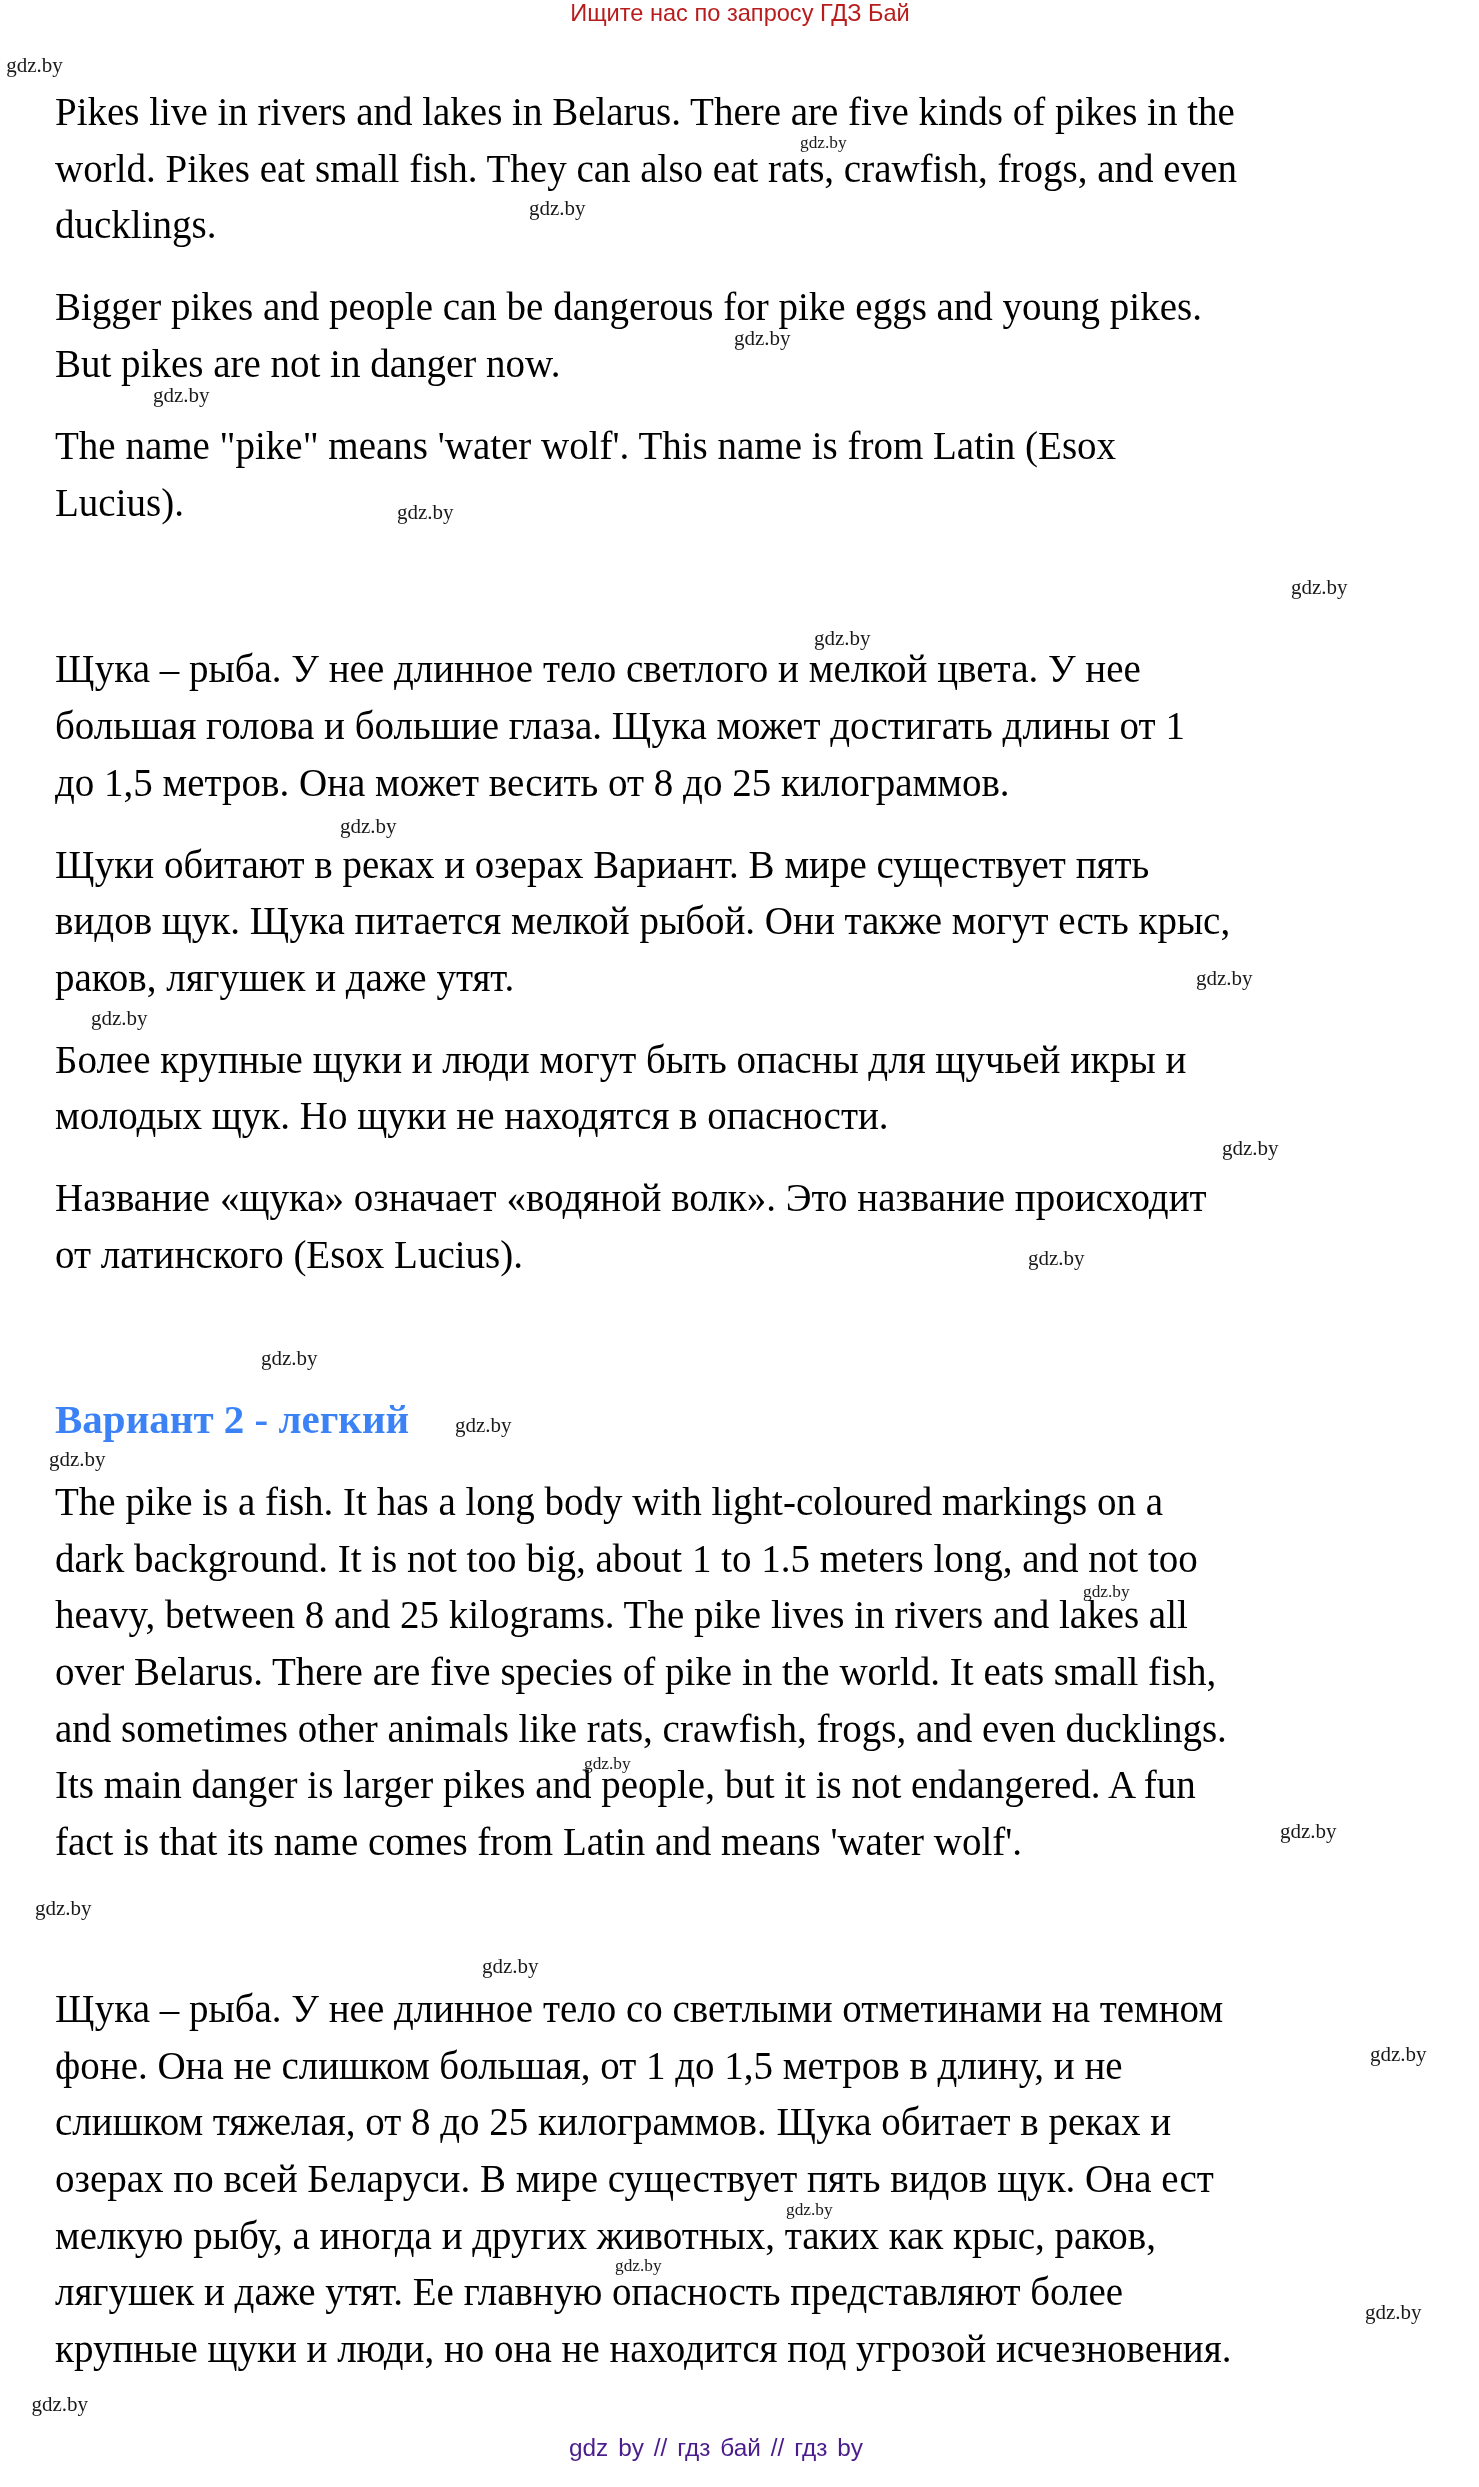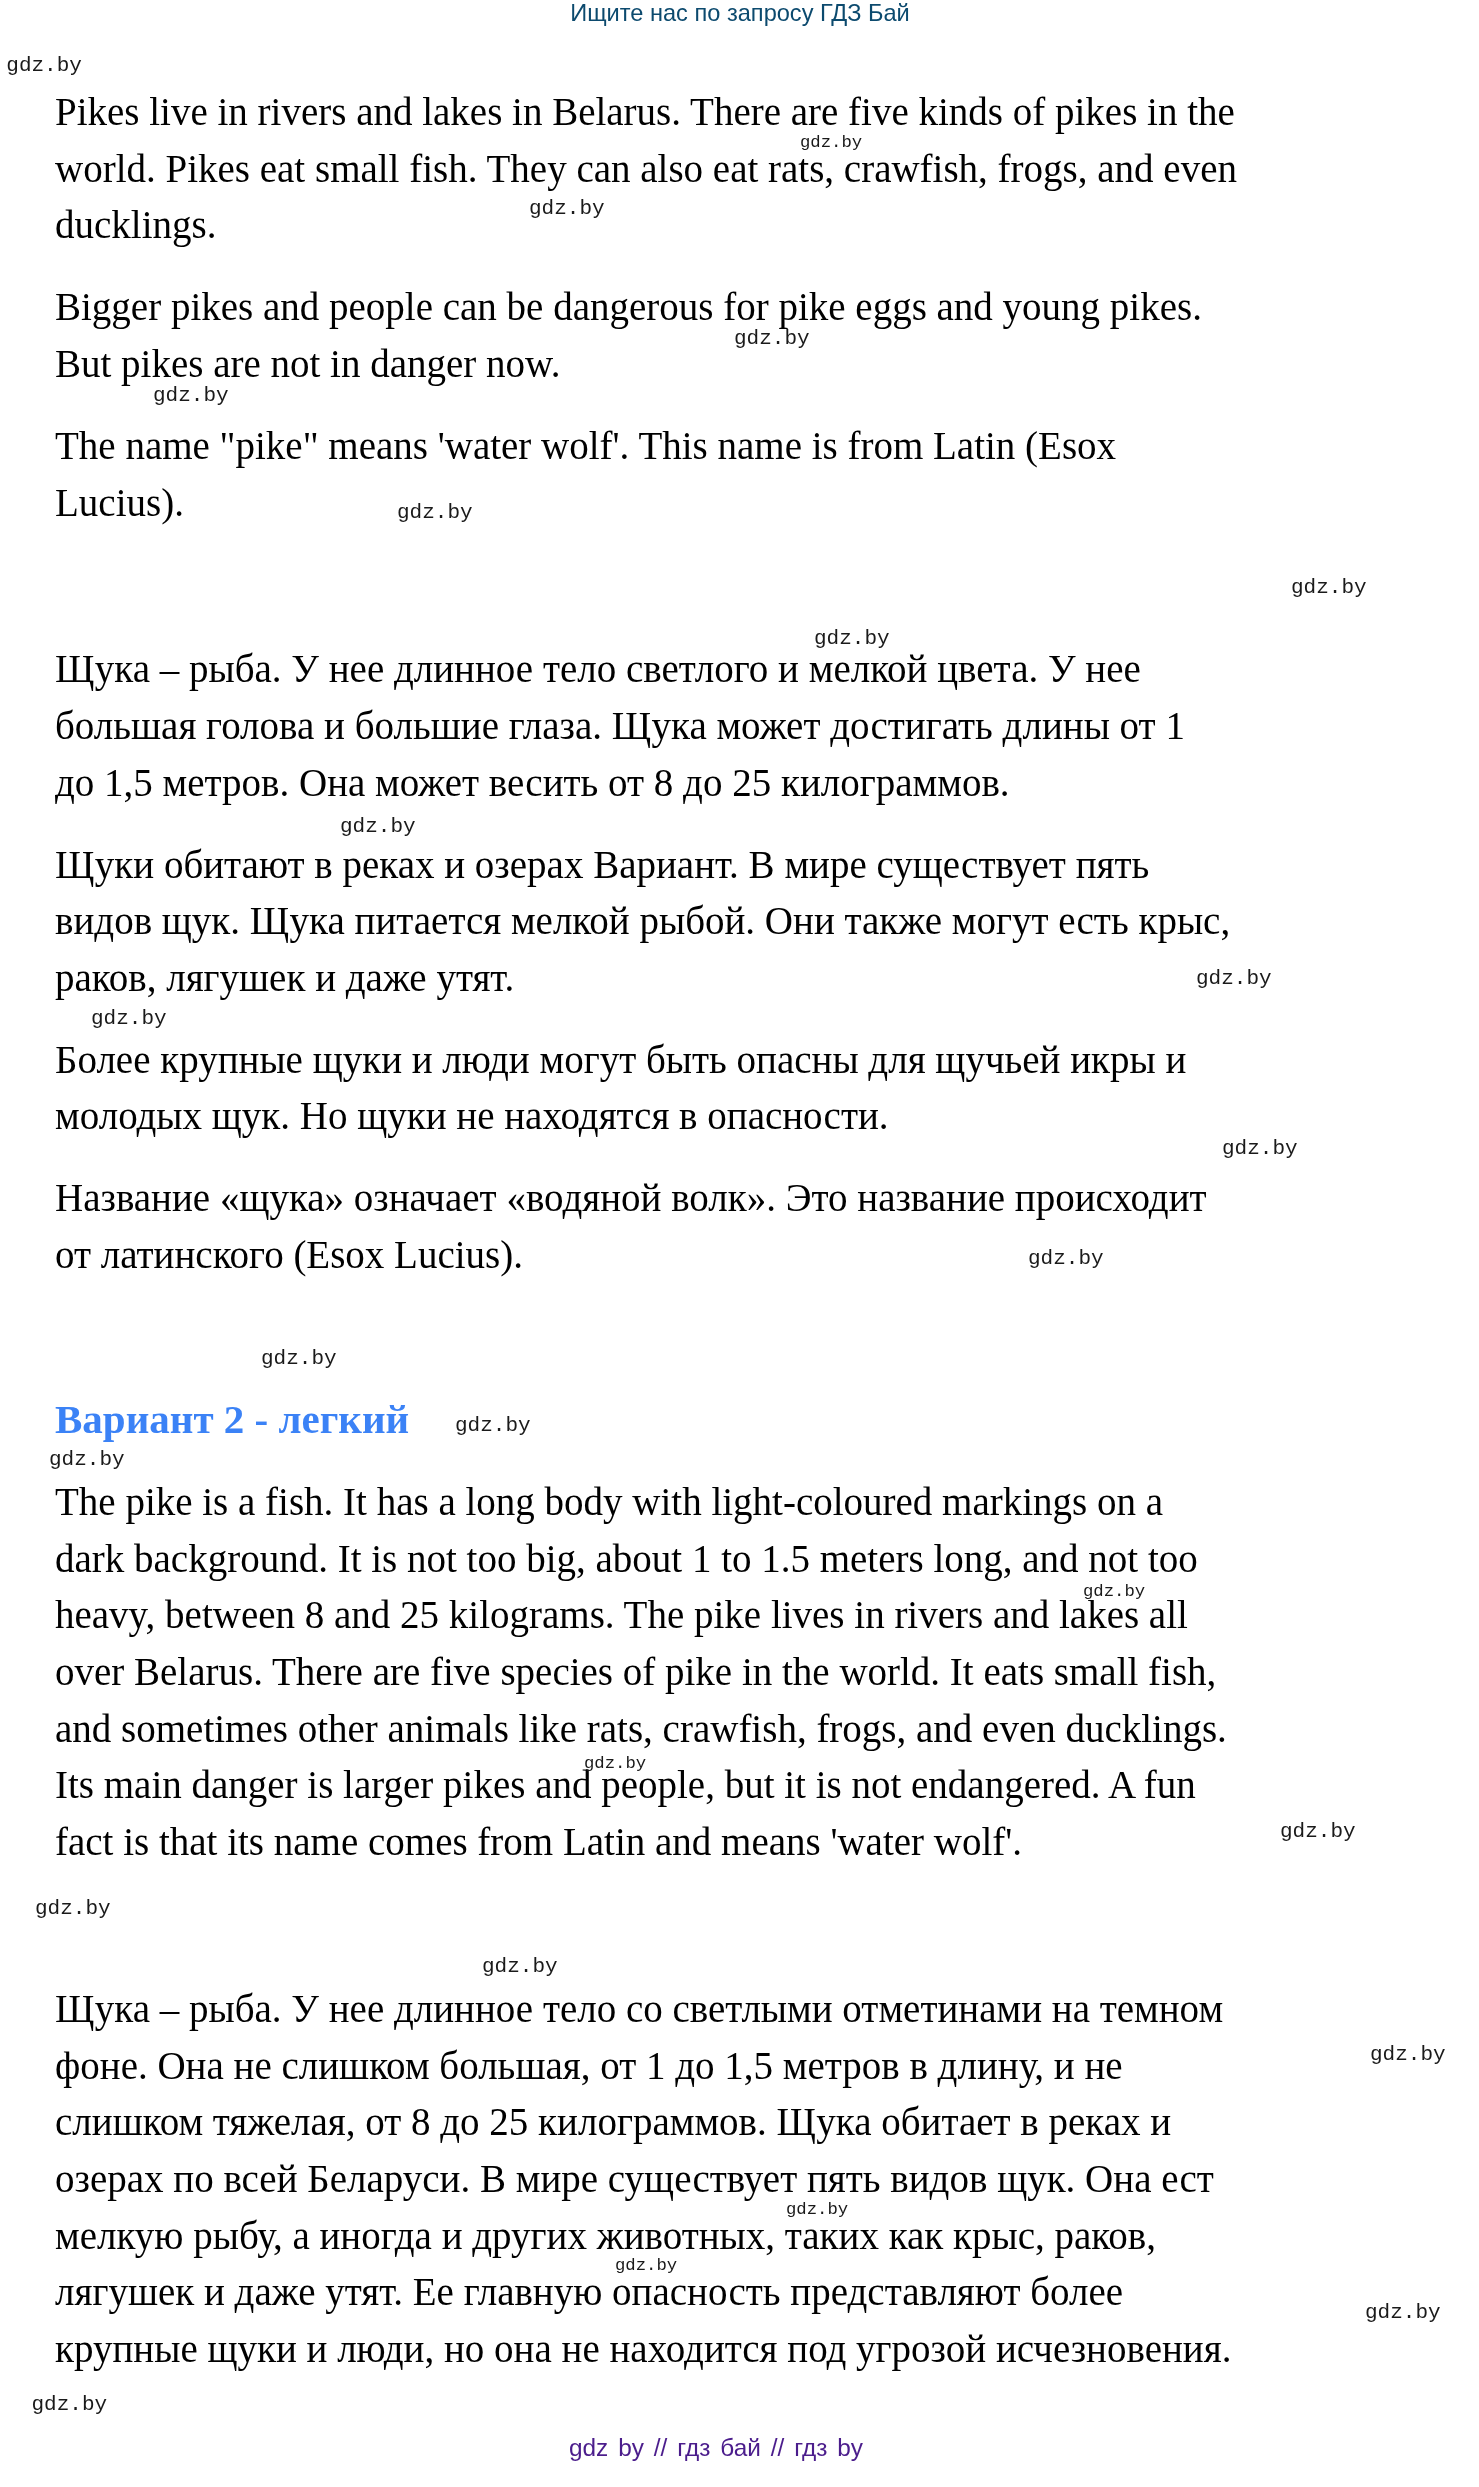--- a/index.html
+++ b/index.html
@@ -1,39 +1,39 @@
 <!DOCTYPE html>
 <html style="font-size:12.6px"><head>
 <meta charset="utf-8">
 <style>
   html, body { margin: 0; padding: 0; background: #ffffff; }
   body { width: 1480px; height: 2487px; position: relative; overflow: hidden; }
   .banner {
     position: absolute; top: 0; left: 0; width: 1480px; text-align: center;
     font-family: "Liberation Sans", sans-serif; font-size: 23.6px; line-height: 27px;
-    color: #0c4a6e;
+    color: #b91c1c;
   }
   .footer {
     position: absolute; top: 2434px; left: 0; width: 1432px; text-align: center;
     font-family: "Liberation Sans", sans-serif; font-size: 24.4px; line-height: 28px;
     color: #4b1d8c; word-spacing: 3.1px;
   }
   .line {
     position: absolute; left: 55px;
     font-family: "Liberation Serif", serif; font-size: 39px; line-height: 47px;
     color: #000000; white-space: nowrap;
   }
   .heading {
     position: absolute; left: 55px;
     font-family: "Liberation Serif", serif; font-weight: bold; font-size: 41px; line-height: 47px;
     color: #3b82f6; white-space: nowrap;
   }
   .wm {
     position: absolute;
-    font-family: Liberation Mono, monospace; font-size: 21px; line-height: 23.6px;
+    font-family: Liberation Serif, serif; font-size: 21px; line-height: 23.6px;
     color: #1a1a1a; white-space: nowrap;
   }
 </style>
 </head>
 <body>
 
 <div class="banner">Ищите нас по запросу ГДЗ Бай</div>
 
 <div>
   <div class="line" style="top:88px">Pikes live in rivers and lakes in Belarus. There are five kinds of pikes in the</div>

